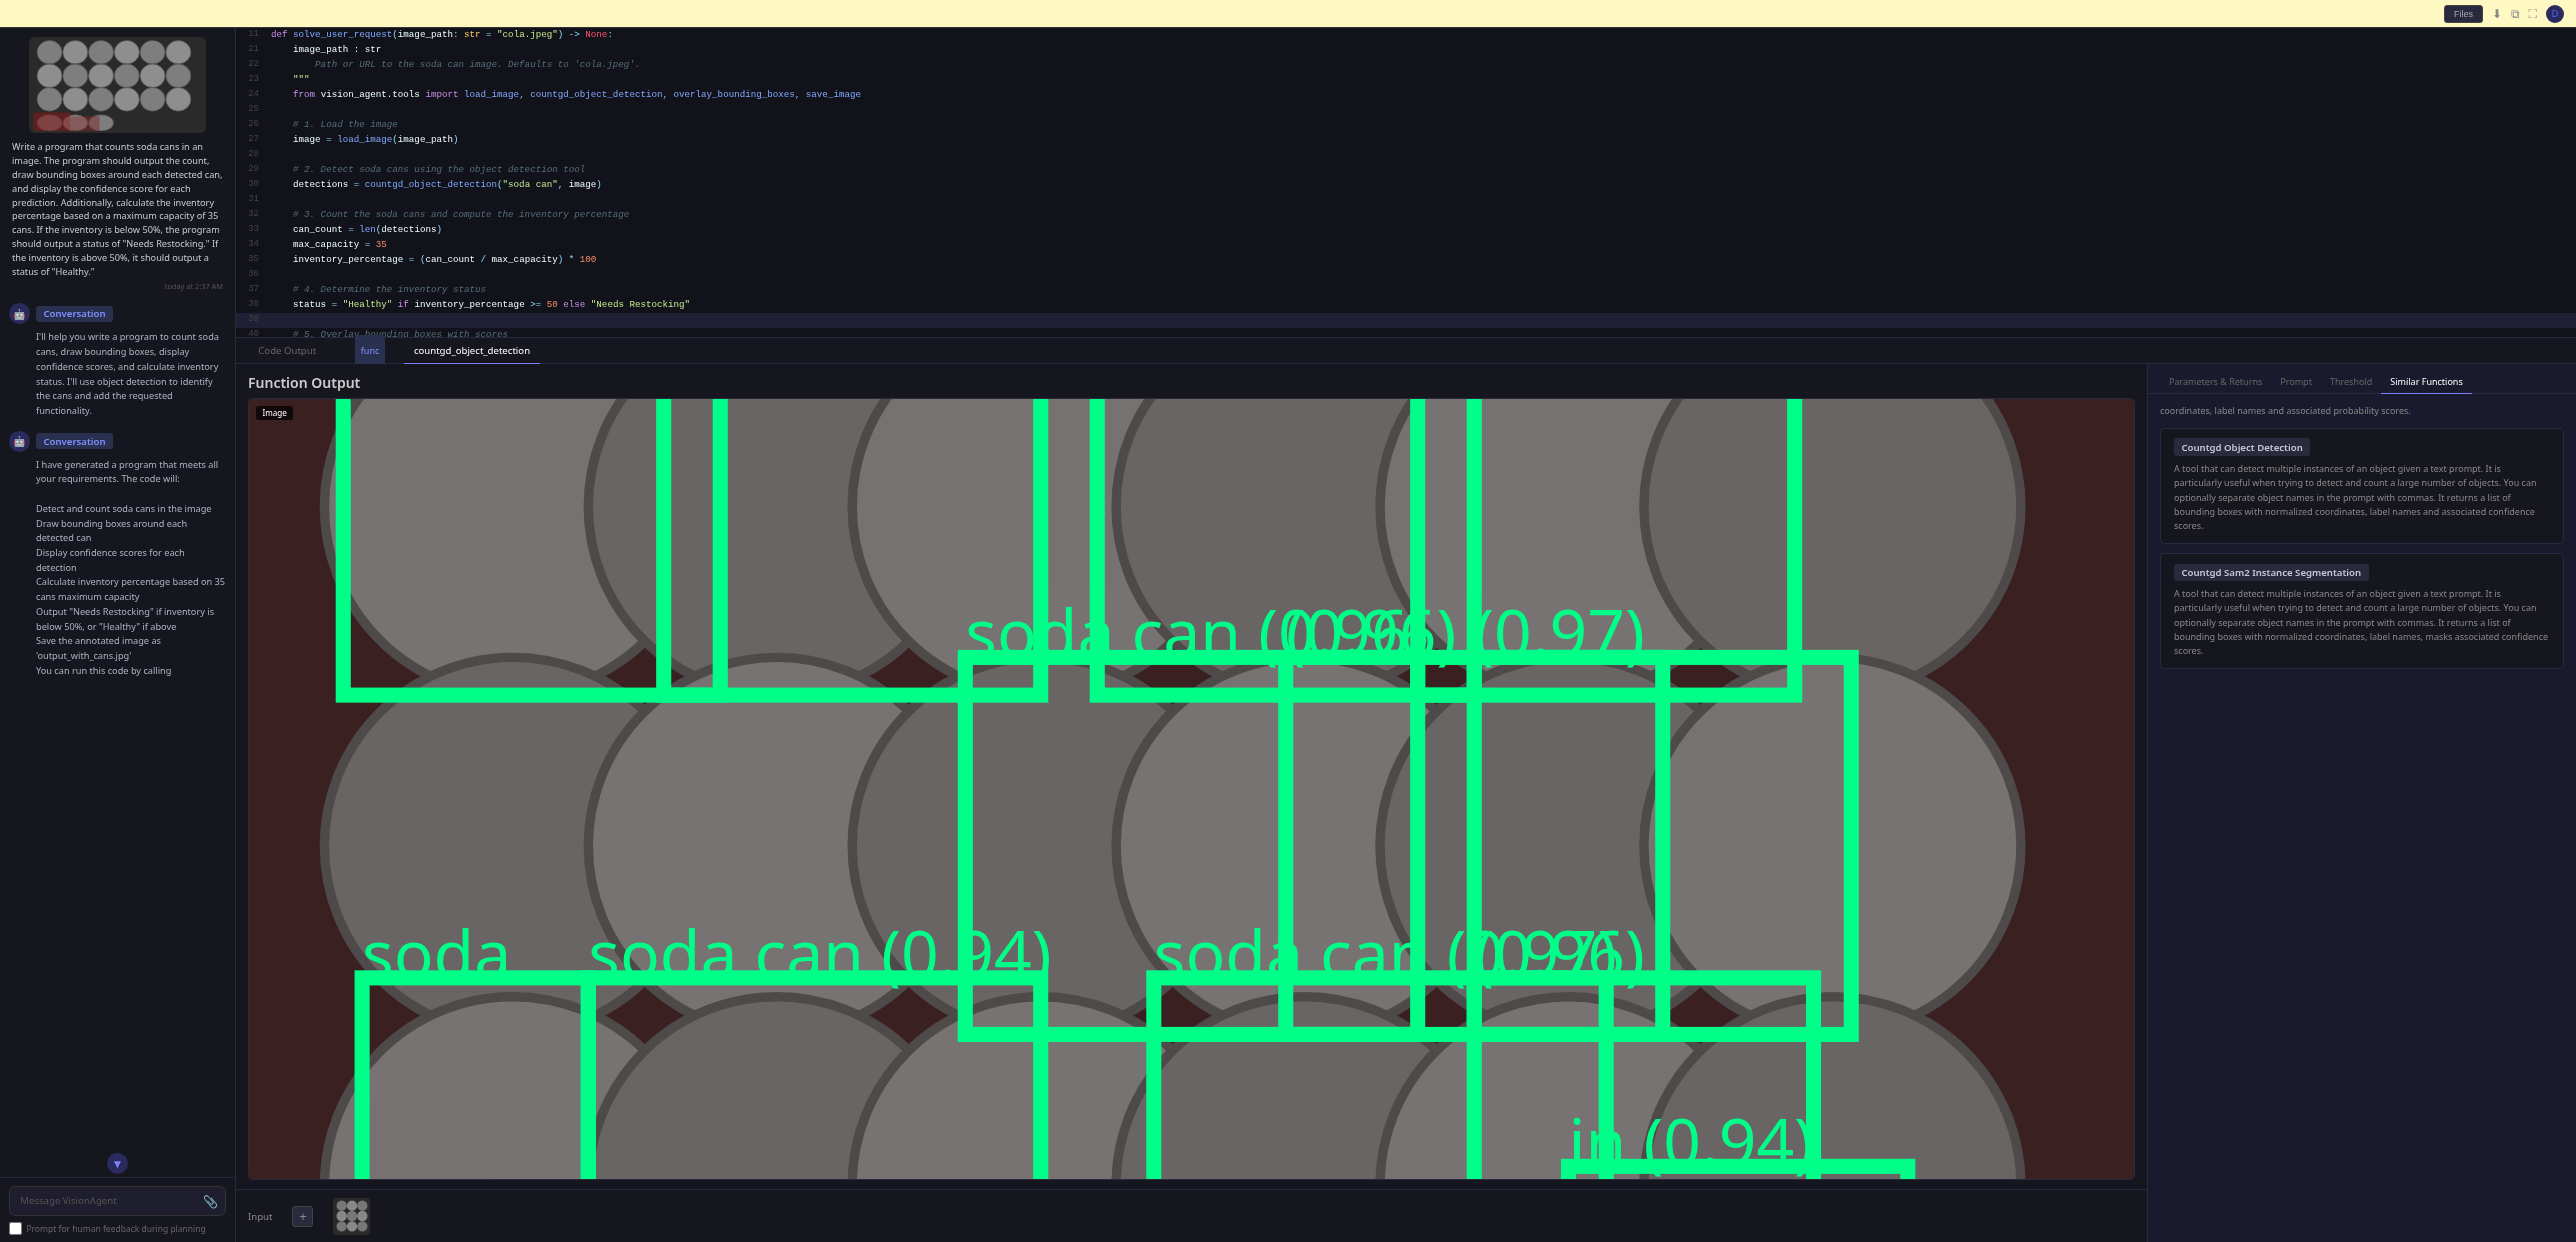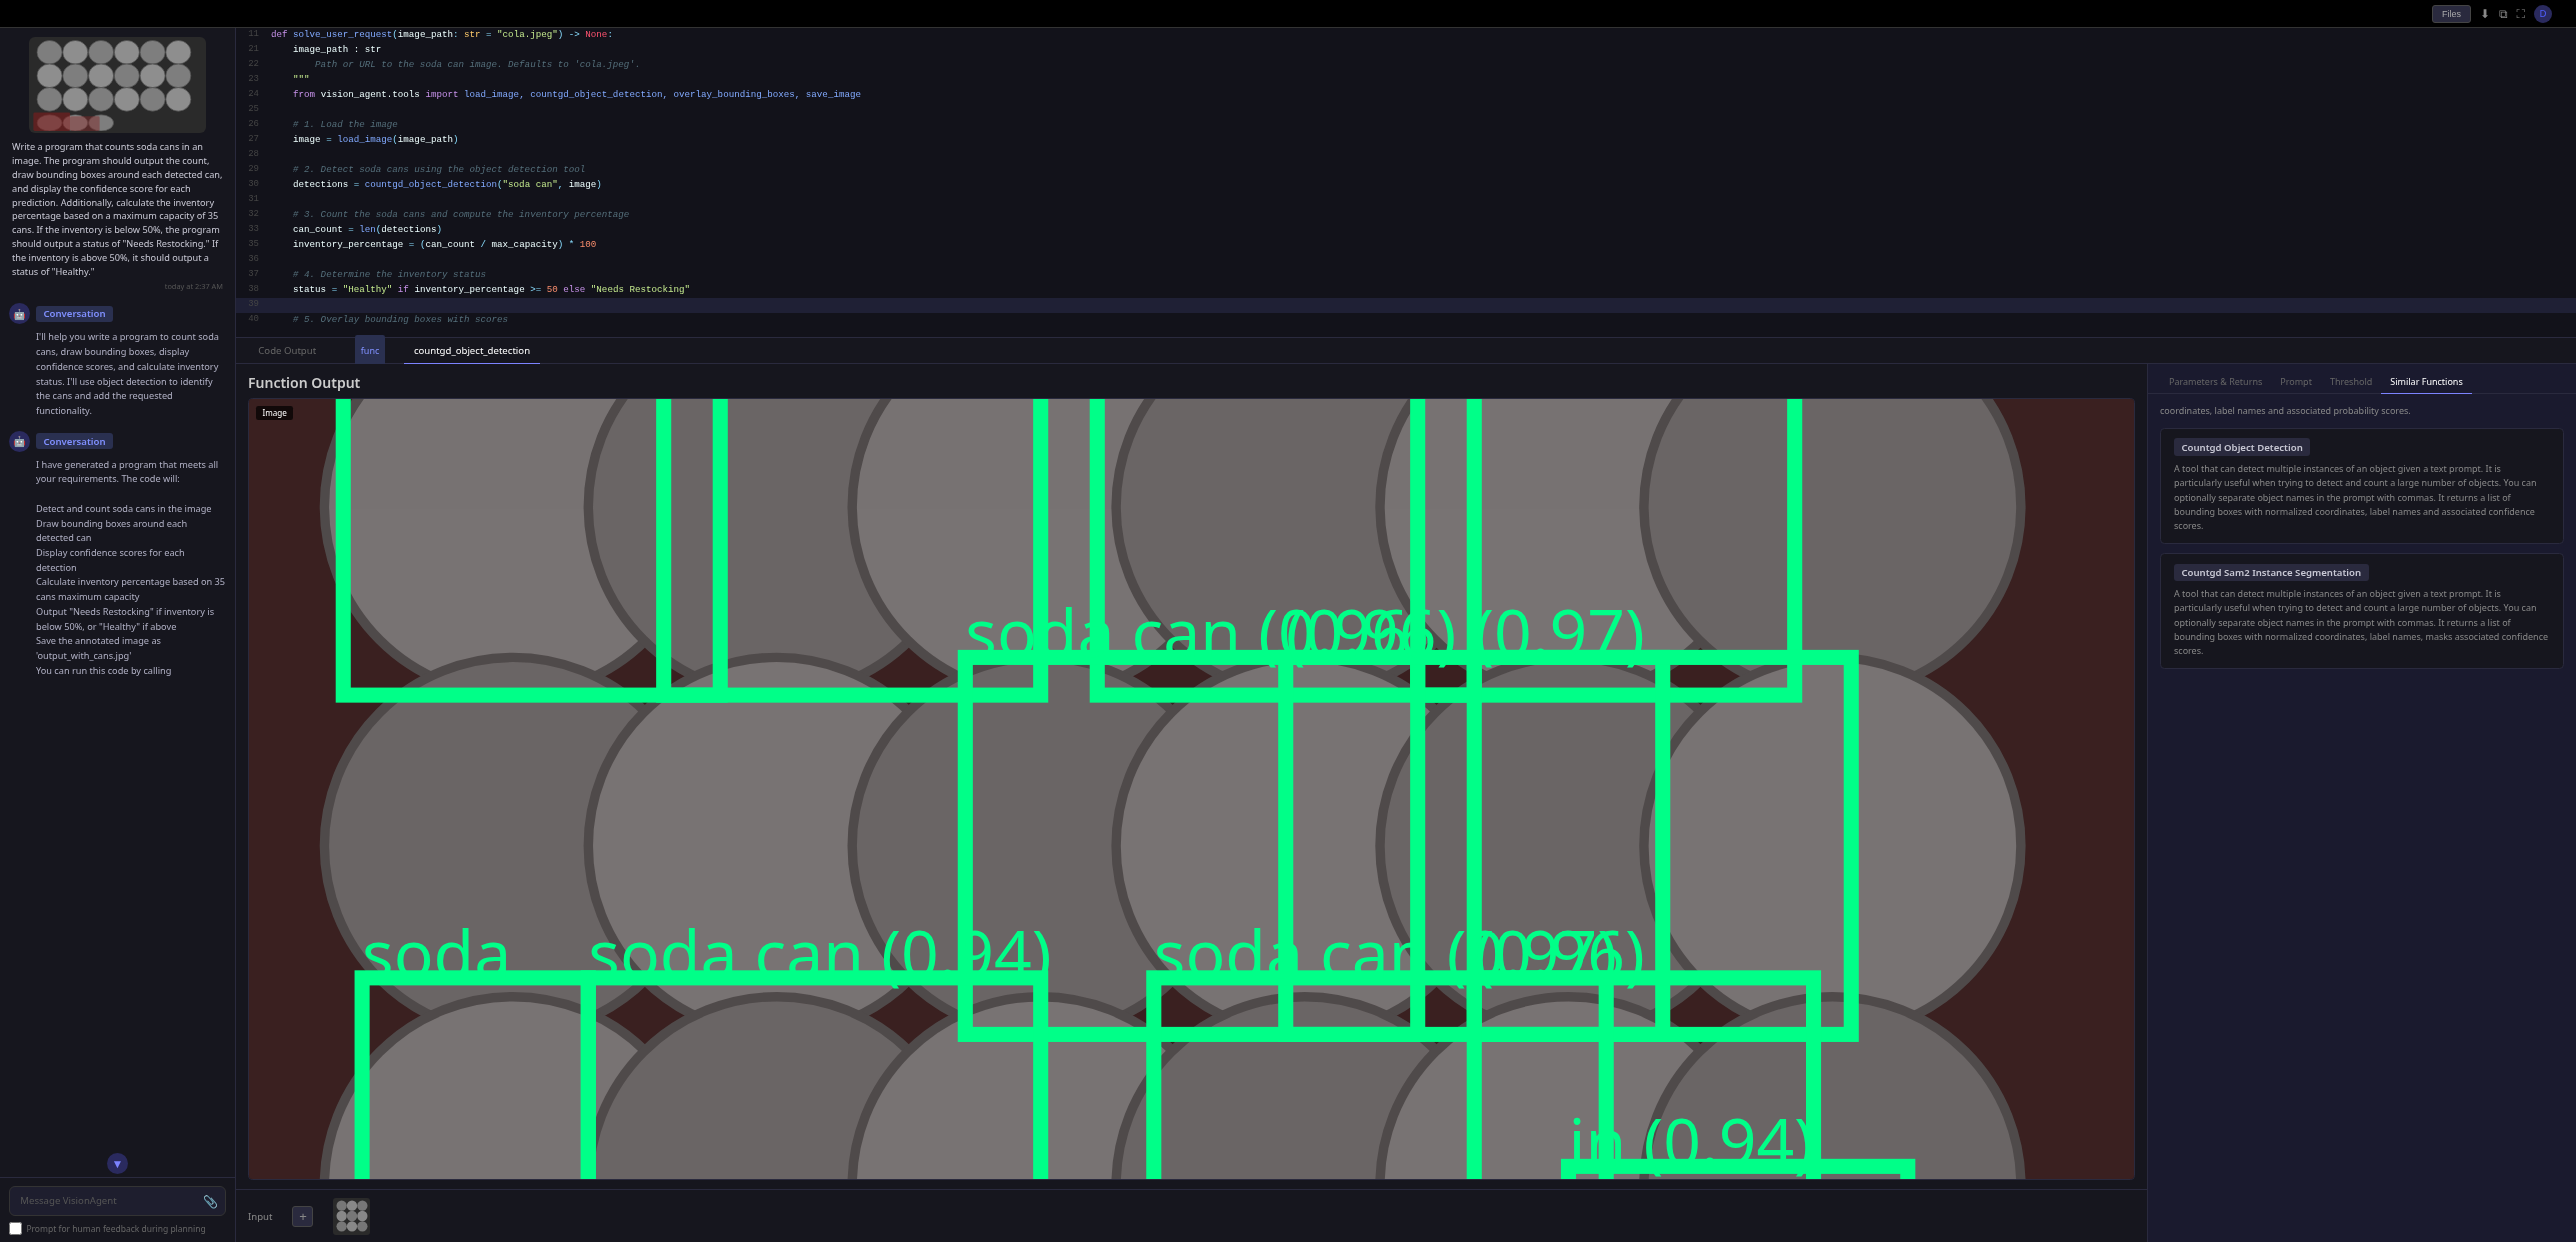--- a/index.html
+++ b/index.html
@@ -8,26 +8,26 @@
       font-family: 'Segoe UI', system-ui, sans-serif;
       color: #ccc;
       height: 100vh;
       overflow: hidden;
       display: flex;
       flex-direction: column;
     }
 
     
     .topbar {
-      background: #000000;
+      background: #fef9c3;
       height: 28px;
       display: flex;
       align-items: center;
       justify-content: flex-end;
-      padding: 0 24px;
+      padding: 0 12px;
       gap: 9px;
       border-bottom: 0.7px solid #333;
       flex-shrink: 0;
     }
     .topbar-btn {
       background: #2a2a3e;
       border: 0.7px solid #444;
       color: #aaa;
       padding: 3px 9px;
       border-radius: 3px;
@@ -573,20 +573,24 @@
         <span class="line-num">31</span>
         <span class="line-content"></span>
       </div>
       <div class="code-line">
         <span class="line-num">32</span>
         <span class="line-content"><span class="cm">    # 3. Count the soda cans and compute the inventory percentage</span></span>
       </div>
       <div class="code-line">
         <span class="line-num">33</span>
         <span class="line-content"><span class="var">    can_count </span><span class="op">= </span><span class="fn">len</span><span class="punc">(</span><span class="var">detections</span><span class="punc">)</span></span>
+      </div>
+      <div class="code-line">
+        <span class="line-num">34</span>
+        <span class="line-content"><span class="var">    max_capacity </span><span class="op">= </span><span class="num">35</span></span>
       </div>
       <div class="code-line">
         <span class="line-num">35</span>
         <span class="line-content"><span class="var">    inventory_percentage </span><span class="op">= </span><span class="punc">(</span><span class="var">can_count </span><span class="op">/ </span><span class="var">max_capacity</span><span class="punc">) </span><span class="op">* </span><span class="num">100</span></span>
       </div>
       <div class="code-line">
         <span class="line-num">36</span>
         <span class="line-content"></span>
       </div>
       <div class="code-line">

